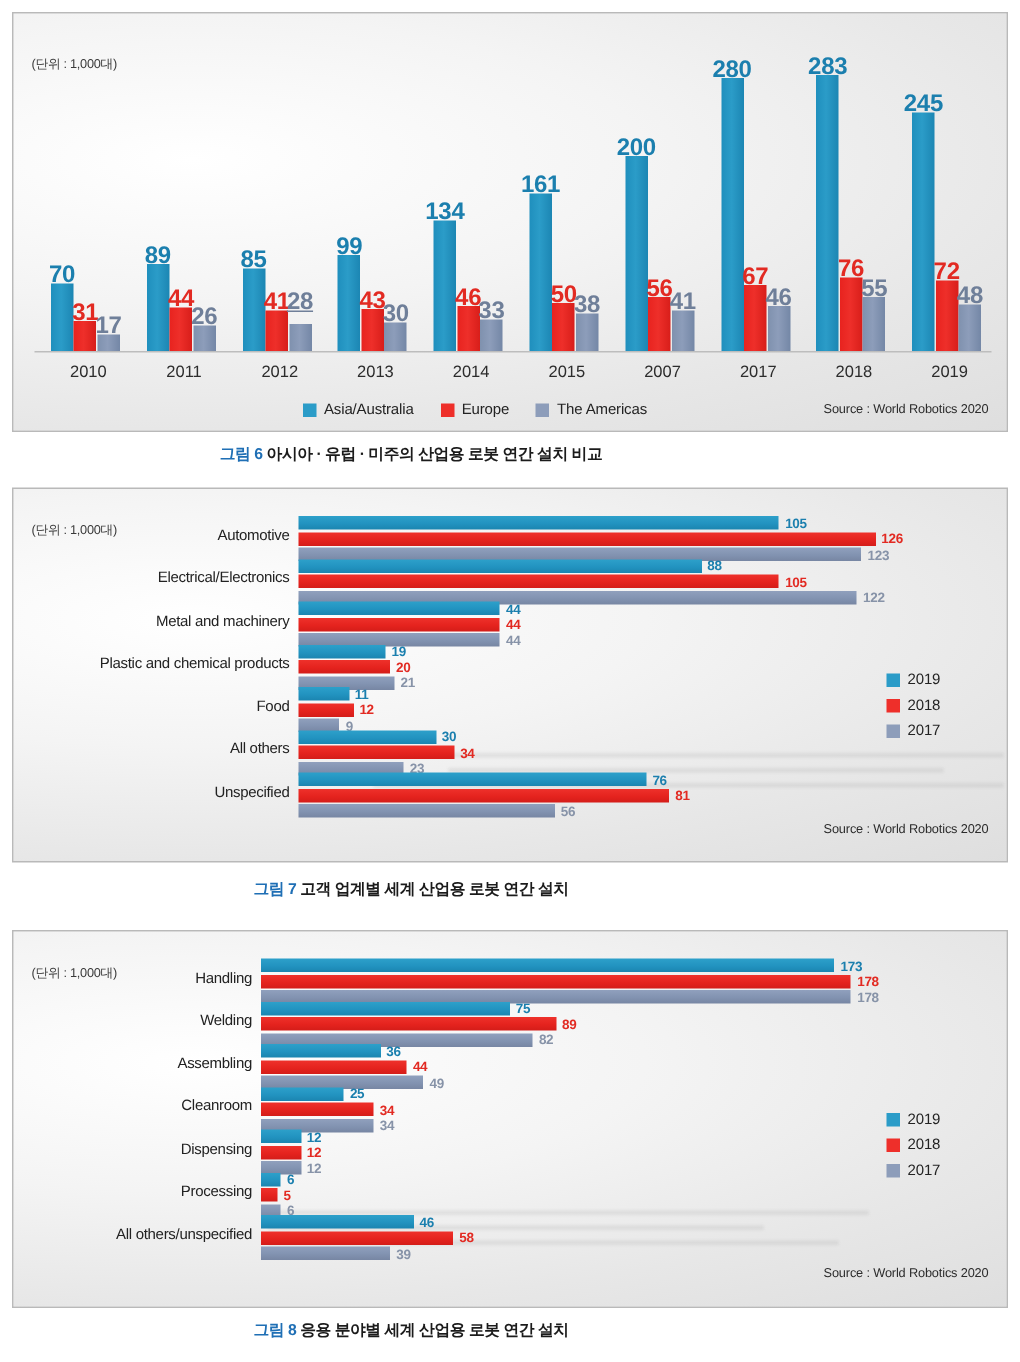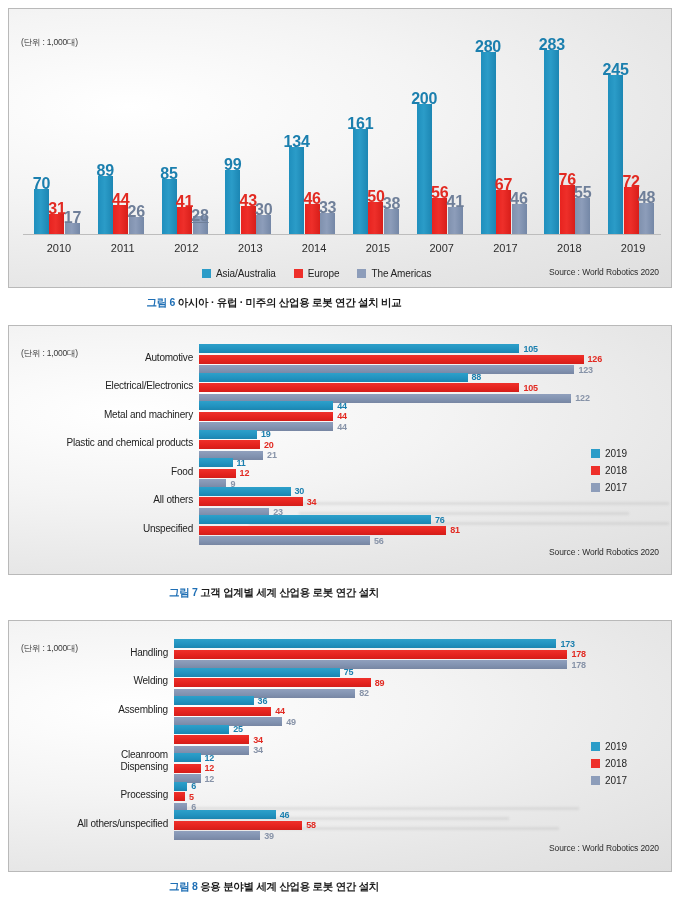--- a/index.html
+++ b/index.html
@@ -153,21 +153,21 @@
         <div class="vbar s1" style="left:104.19999999999999px; width:15px; height:28.6px; bottom:53px;"></div>
         <div class="vbar-val s1" style="left:98.19999999999999px; width:27px; top:182.4px;">44</div>
         <div class="vbar s2" style="left:119.69999999999999px; width:15px; height:16.900000000000002px; bottom:53px;"></div>
         <div class="vbar-val s2" style="left:113.69999999999999px; width:27px; top:194.1px;">26</div>
         <div class="xtick" style="left:81.8px; width:63.8px; top:233px;">2011</div>
         <div class="vbar s0" style="left:152.5px; width:15px; height:55.25px; bottom:53px;"></div>
         <div class="vbar-val s0" style="left:146.5px; width:27px; top:155.75px;">85</div>
         <div class="vbar s1" style="left:168px; width:15px; height:26.65px; bottom:53px;"></div>
         <div class="vbar-val s1" style="left:162px; width:27px; top:184.35px;">41</div>
         <div class="vbar s2" style="left:183.5px; width:15px; height:18.2px; bottom:53px;"></div>
-        <div class="vbar-val s2" style="left:177.5px; width:27px; top:198px;text-decoration:underline;">28</div>
+        <div class="vbar-val s2" style="left:177.5px; width:27px; top:184px;text-decoration:underline;">28</div>
         <div class="xtick" style="left:145.6px; width:63.8px; top:233px;">2012</div>
         <div class="vbar s0" style="left:216.29999999999998px; width:15px; height:64.35000000000001px; bottom:53px;"></div>
         <div class="vbar-val s0" style="left:210.29999999999998px; width:27px; top:146.64999999999998px;">99</div>
         <div class="vbar s1" style="left:231.79999999999998px; width:15px; height:27.950000000000003px; bottom:53px;"></div>
         <div class="vbar-val s1" style="left:225.79999999999998px; width:27px; top:183.05px;">43</div>
         <div class="vbar s2" style="left:247.29999999999998px; width:15px; height:19.5px; bottom:53px;"></div>
         <div class="vbar-val s2" style="left:241.29999999999998px; width:27px; top:191.5px;">30</div>
         <div class="xtick" style="left:209.39999999999998px; width:63.8px; top:233px;">2013</div>
         <div class="vbar s0" style="left:280.09999999999997px; width:15px; height:87.1px; bottom:53px;"></div>
         <div class="vbar-val s0" style="left:274.09999999999997px; width:27px; top:123.9px;">134</div>
@@ -328,21 +328,21 @@
         <div class="hval s1" style="left:365.7368421052631px; top:56.5px;">89</div>
         <div class="hbar s2" style="left:165px; top:67.5px; width:181.26315789473685px; height:9px;"></div>
         <div class="hval s2" style="left:350.2631578947369px; top:67px;">82</div>
         <div class="hcat" style="left:0px; width:159px; top:82.5px;">Assembling</div>
         <div class="hbar s0" style="left:165px; top:75px; width:79.57894736842105px; height:9px;"></div>
         <div class="hval s0" style="left:248.57894736842104px; top:74.5px;">36</div>
         <div class="hbar s1" style="left:165px; top:85.5px; width:97.26315789473684px; height:9px;"></div>
         <div class="hval s1" style="left:266.2631578947368px; top:85px;">44</div>
         <div class="hbar s2" style="left:165px; top:96px; width:108.31578947368422px; height:9px;"></div>
         <div class="hval s2" style="left:277.3157894736842px; top:95.5px;">49</div>
-        <div class="hcat" style="left:0px; width:159px; top:128px;">Cleanroom</div>
+        <div class="hcat" style="left:0px; width:159px; top:111px;">Cleanroom</div>
         <div class="hbar s0" style="left:165px; top:103.5px; width:55.26315789473684px; height:9px;"></div>
         <div class="hval s0" style="left:224.26315789473685px; top:103px;">25</div>
         <div class="hbar s1" style="left:165px; top:114px; width:75.15789473684211px; height:9px;"></div>
         <div class="hval s1" style="left:244.1578947368421px; top:113.5px;">34</div>
         <div class="hbar s2" style="left:165px; top:124.5px; width:75.15789473684211px; height:9px;"></div>
         <div class="hval s2" style="left:244.1578947368421px; top:124px;">34</div>
         <div class="hcat" style="left:0px; width:159px; top:139.5px;">Dispensing</div>
         <div class="hbar s0" style="left:165px; top:132px; width:26.526315789473685px; height:9px;"></div>
         <div class="hval s0" style="left:195.5263157894737px; top:131.5px;">12</div>
         <div class="hbar s1" style="left:165px; top:142.5px; width:26.526315789473685px; height:9px;"></div>

